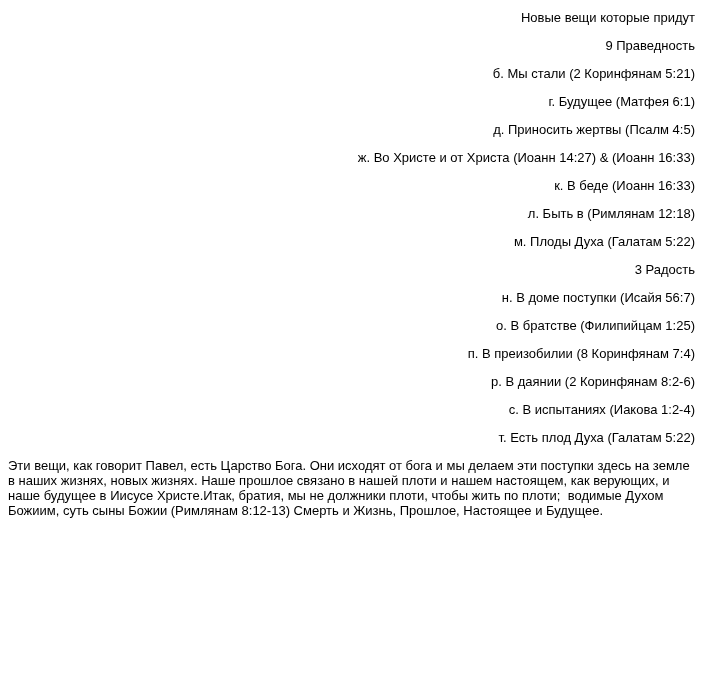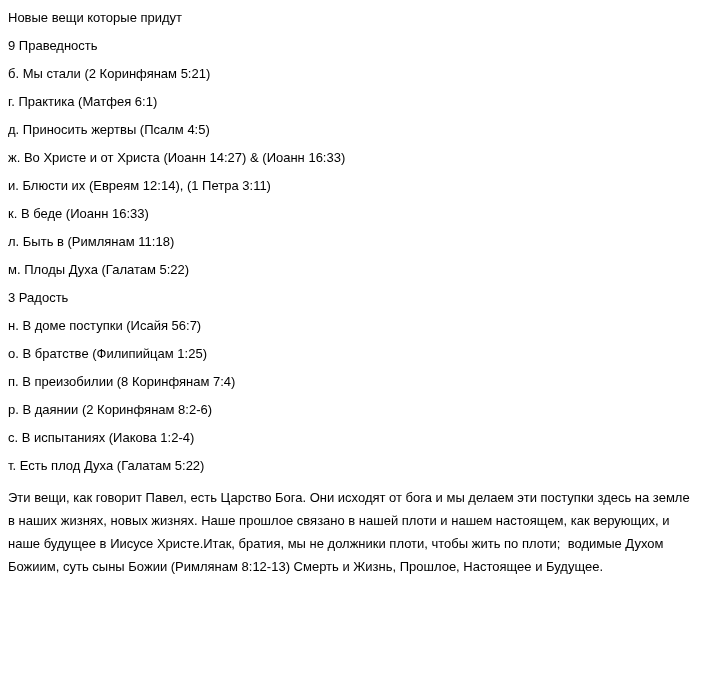--- a/index.html
+++ b/index.html
@@ -17,41 +17,41 @@
   }
   .doc {
     padding: 10px 8px 0 8px;
     box-sizing: border-box;
     width: 703px;
   }
   .line {
     line-height: 16px;
     margin: 0 0 12px 0;
     white-space: nowrap;
+    text-align: right;
   }
   .closing {
     margin: 12px 0 6px 0;
-    line-height: 23px;
+    line-height: 15px;
     width: 689px;
     white-space: pre-wrap;
   }
 </style>
 </head>
 <body>
 
 <main class="doc">
   <div class="line">Новые вещи которые придут</div>
   <div class="line">9 Праведность</div>
   <div class="line">б. Мы стали (2 Коринфянам 5:21)</div>
-  <div class="line">г. Практика (Матфея 6:1)</div>
+  <div class="line">г. Будущее (Матфея 6:1)</div>
   <div class="line">д. Приносить жертвы (Псалм 4:5)</div>
   <div class="line">ж. Во Христе и от Христа (Иоанн 14:27) &amp; (Иоанн 16:33)</div>
-  <div class="line">и. Блюсти их (Евреям 12:14), (1 Петра 3:11)</div>
   <div class="line">к. В беде (Иоанн 16:33)</div>
-  <div class="line">л. Быть в (Римлянам 11:18)</div>
+  <div class="line">л. Быть в (Римлянам 12:18)</div>
   <div class="line">м. Плоды Духа (Галатам 5:22)</div>
   <div class="line">3 Радость</div>
   <div class="line">н. В доме поступки (Исайя 56:7)</div>
   <div class="line">о. В братстве (Филипийцам 1:25)</div>
   <div class="line">п. В преизобилии (8 Коринфянам 7:4)</div>
   <div class="line">р. В даянии (2 Коринфянам 8:2-6)</div>
   <div class="line">с. В испытаниях (Иакова 1:2-4)</div>
   <div class="line">т. Есть плод Духа (Галатам 5:22)</div>
   <p class="closing">Эти вещи, как говорит Павел, есть Царство Бога. Они исходят от бога и мы делаем эти поступки здесь на земле в наших жизнях, новых жизнях. Наше прошлое связано в нашей плоти и нашем настоящем, как верующих, и наше будущее в Иисусе Христе.Итак, братия, мы не должники плоти, чтобы жить по плоти;  водимые Духом Божиим, суть сыны Божии (Римлянам 8:12-13) Смерть и Жизнь, Прошлое, Настоящее и Будущее.</p>
 </main>

